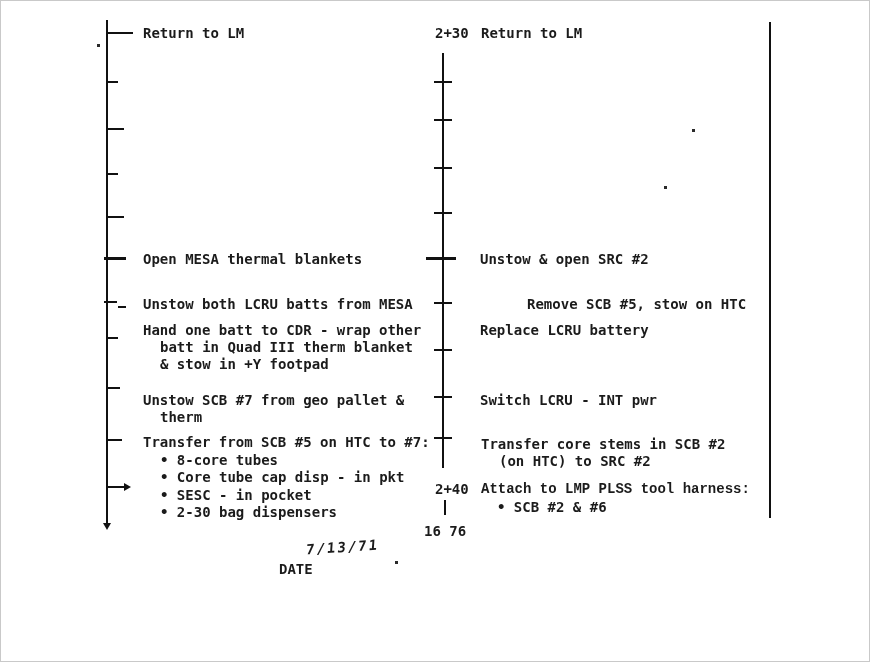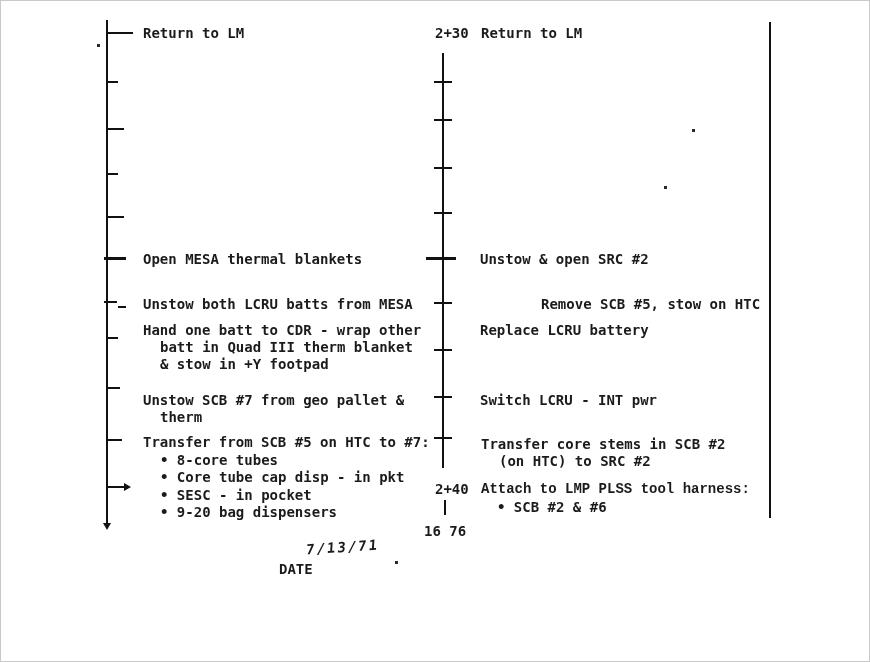--- a/index.html
+++ b/index.html
@@ -85,26 +85,26 @@
   <div class="t" style="left:143px;top:297px;">Unstow both LCRU batts from MESA</div>
   <div class="t" style="left:143px;top:323px;">Hand one batt to CDR - wrap other</div>
   <div class="t" style="left:160px;top:340px;">batt in Quad III therm blanket</div>
   <div class="t" style="left:160px;top:357px;">&amp; stow in +Y footpad</div>
   <div class="t" style="left:143px;top:393px;">Unstow SCB #7 from geo pallet &amp;</div>
   <div class="t" style="left:160px;top:410px;">therm</div>
   <div class="t" style="left:143px;top:435px;">Transfer from SCB #5 on HTC to #7:</div>
   <div class="t" style="left:160px;top:453px;">• 8-core tubes</div>
   <div class="t" style="left:160px;top:470px;">• Core tube cap disp - in pkt</div>
   <div class="t" style="left:160px;top:488px;">• SESC - in pocket</div>
-  <div class="t" style="left:160px;top:505px;">• 9-20 bag dispensers</div>
+  <div class="t" style="left:160px;top:505px;">• 2-30 bag dispensers</div>
 
   <div class="t" style="left:435px;top:26px;">2+30</div>
   <div class="t" style="left:481px;top:26px;">Return to LM</div>
   <div class="t" style="left:480px;top:252px;">Unstow &amp; open SRC #2</div>
-  <div class="t" style="left:495px;top:297px;padding-left:46px;">Remove SCB #5, stow on HTC</div>
+  <div class="t" style="left:481px;top:297px;padding-left:46px;">Remove SCB #5, stow on HTC</div>
   <div class="t" style="left:480px;top:323px;">Replace LCRU battery</div>
   <div class="t" style="left:480px;top:393px;">Switch LCRU - INT pwr</div>
   <div class="t" style="left:481px;top:437px;">Transfer core stems in SCB #2</div>
   <div class="t" style="left:499px;top:454px;">(on HTC) to SRC #2</div>
   <div class="t" style="left:435px;top:482px;">2+40</div>
   <div class="t" style="left:481px;top:482px;font-family:Liberation Mono, monospace;">Attach to LMP PLSS tool harness:</div>
   <div class="t" style="left:497px;top:500px;">• SCB #2 &amp; #6</div>
 
   <div class="t" style="left:424px;top:524px;">16 76</div>
   <div class="t" style="left:255px;top:562px;padding-left:24px;">DATE</div>

